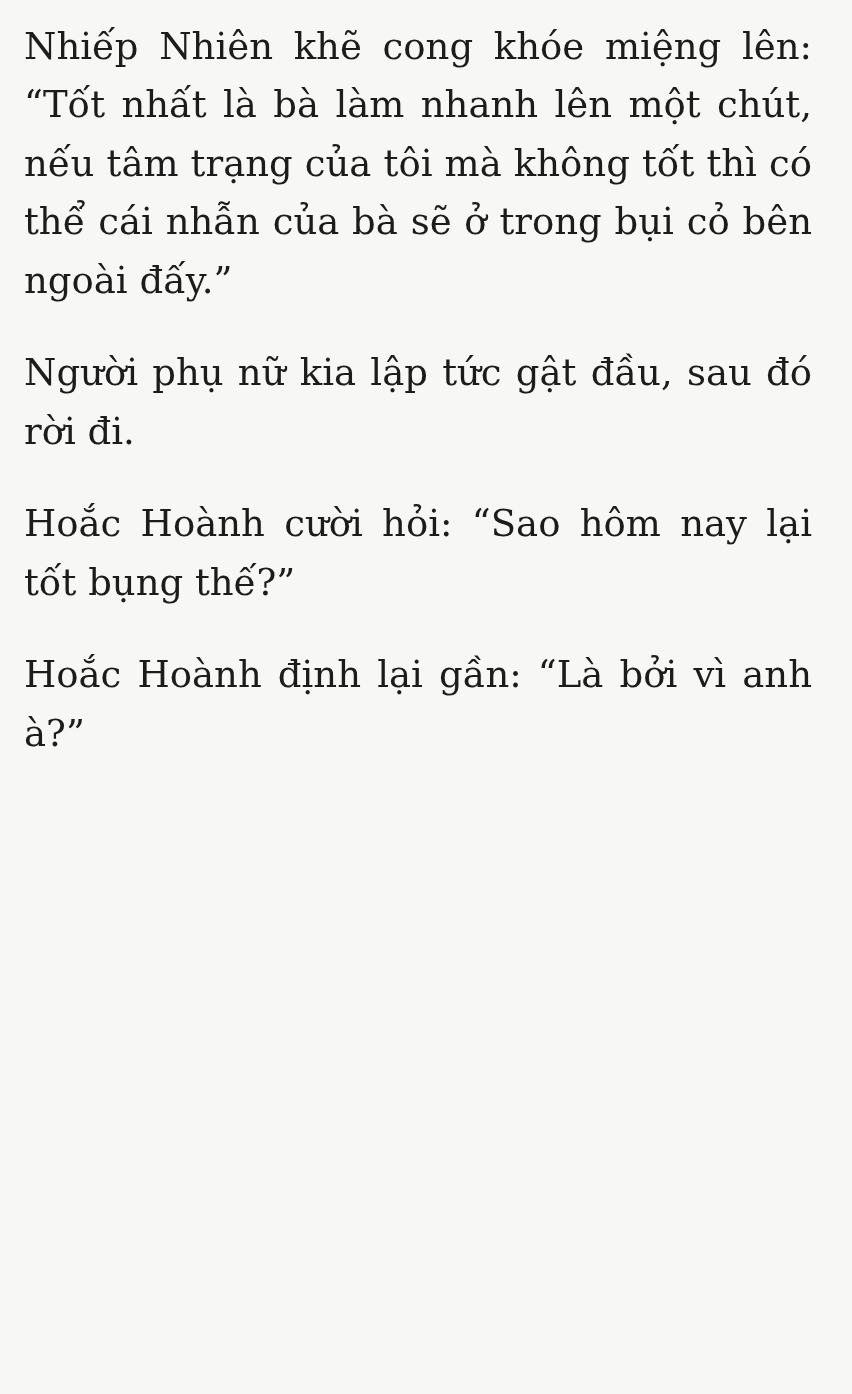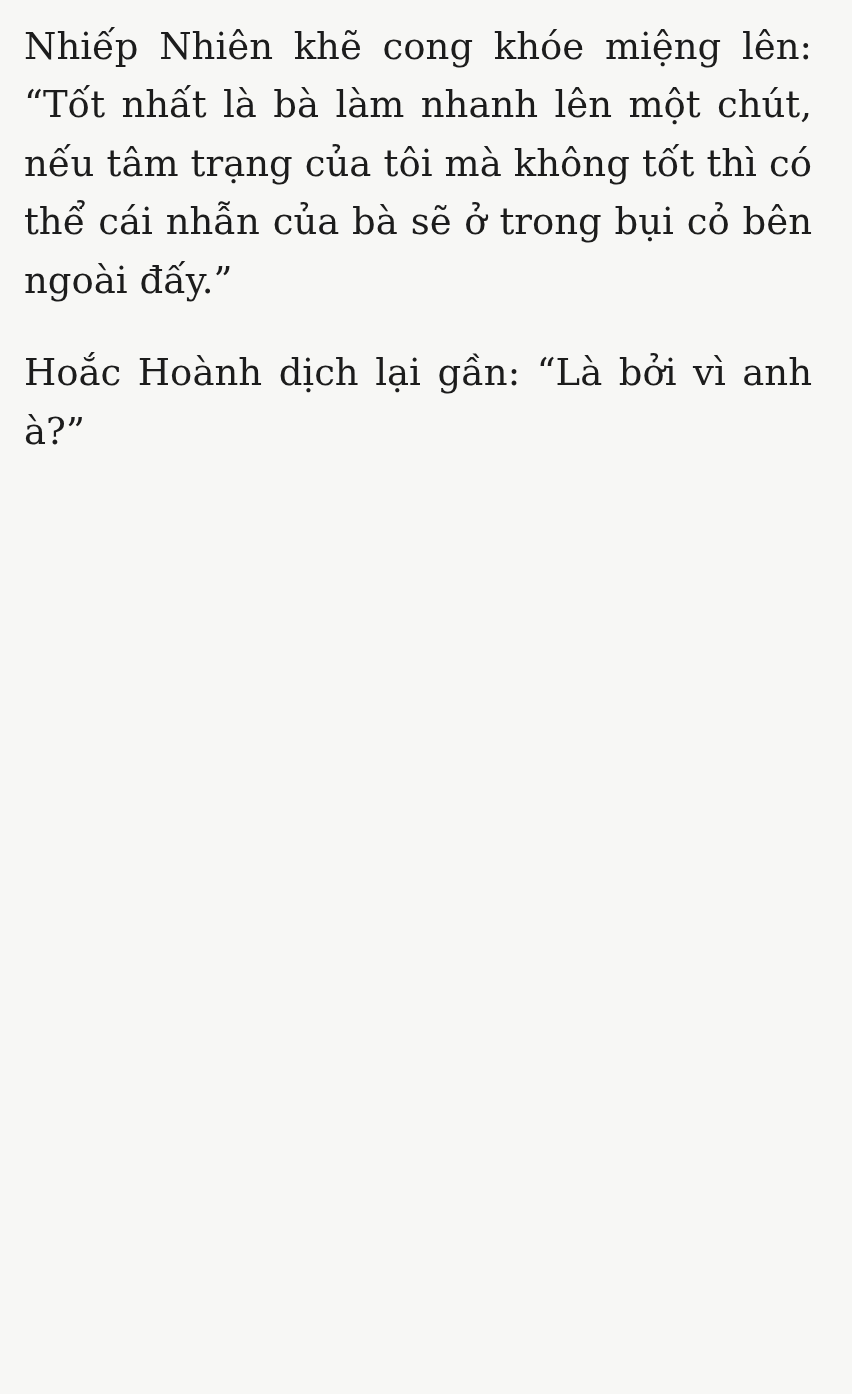--- a/index.html
+++ b/index.html
@@ -32,14 +32,16 @@
   }
   .para:last-child {
     margin-bottom: 0;
   }
 </style>
 </head>
 <body>
 
 <div class="reader">
   <p class="para">Nhiếp Nhiên khẽ cong khóe miệng lên: “Tốt nhất là bà làm nhanh lên một chút, nếu tâm trạng của tôi mà không tốt thì có thể cái nhẫn của bà sẽ ở trong bụi cỏ bên ngoài đấy.”</p>
-  <p class="para">Hoắc Hoành dịch lại gần: “Là bởi vì anh à?”</p>
+  <p class="para">Người phụ nữ kia lập tức gật đầu, sau đó rời đi.</p>
+  <p class="para">Hoắc Hoành cười hỏi: “Sao hôm nay lại tốt bụng thế?”</p>
+  <p class="para">Hoắc Hoành định lại gần: “Là bởi vì anh à?”</p>
 </div>
 
 </body></html>

